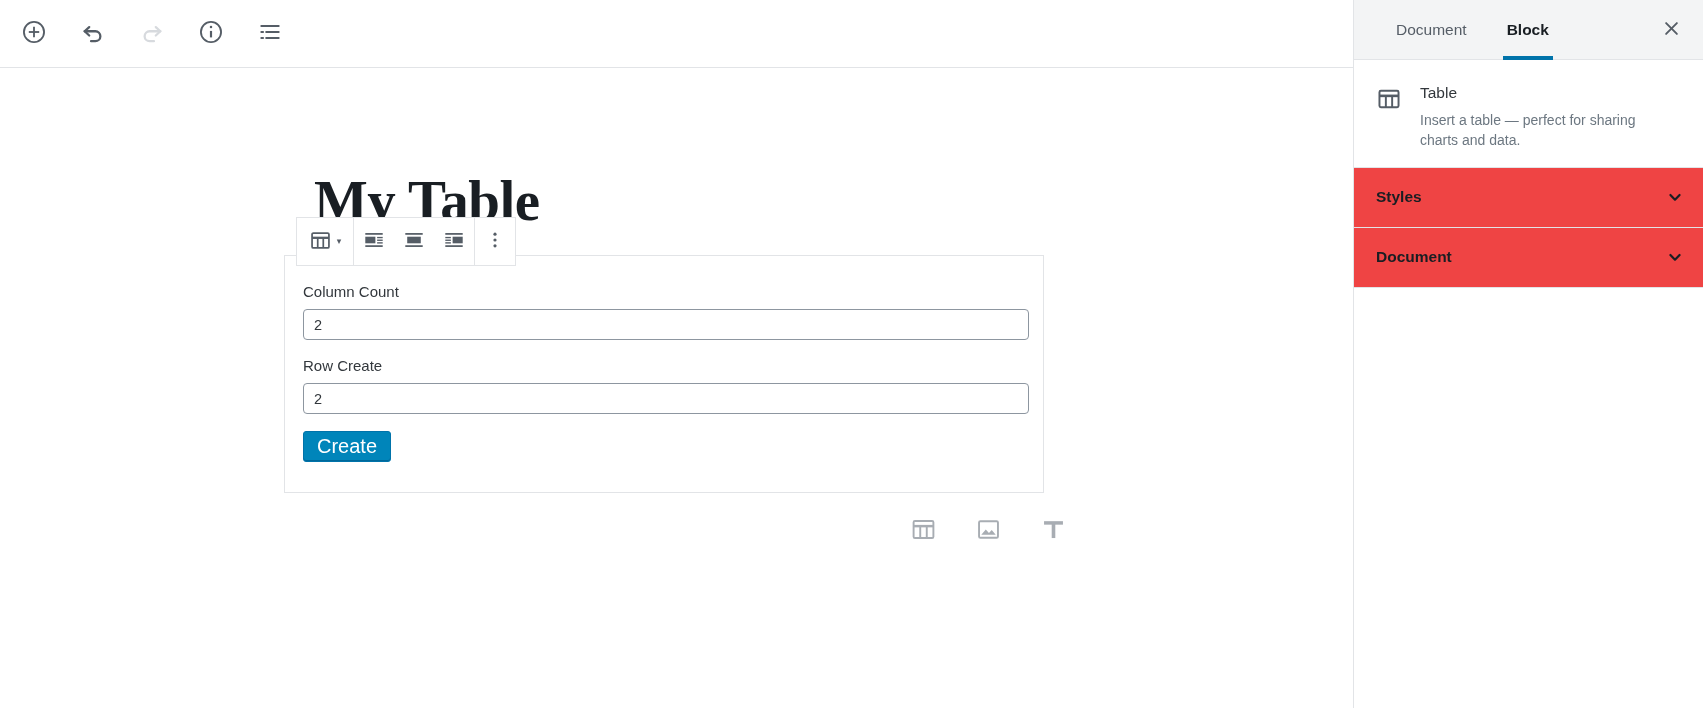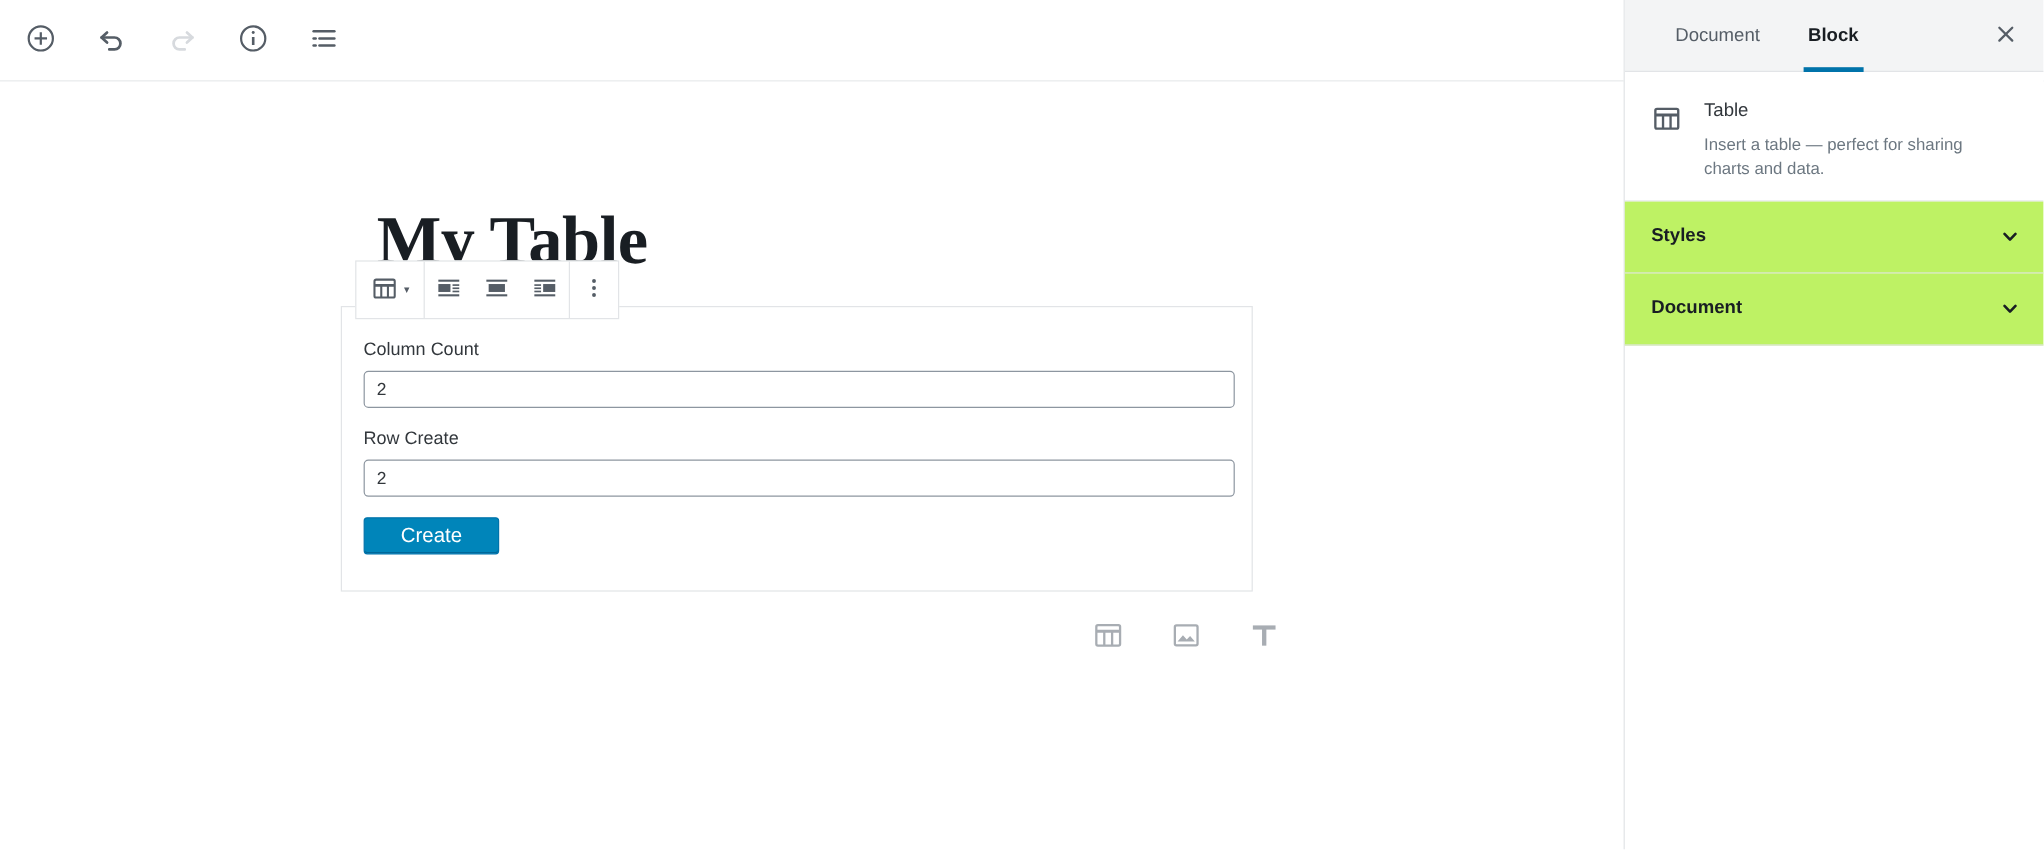--- a/index.html
+++ b/index.html
@@ -146,26 +146,26 @@
     padding: 0 10px;
     font-size: 14.5px;
     color: #32373c;
     font-family: "Liberation Sans", sans-serif;
     background: #ffffff;
     outline: none;
     margin-bottom: 17px;
   }
   .create-btn {
     height: 31px;
-    padding: 0 30px;
+    padding: 0 13px;
     background: #0085ba;
     border: 1px solid #0073aa;
     border-radius: 3px;
     color: #ffffff;
-    font-size: 17px;
+    font-size: 20px;
     font-family: "Liberation Sans", sans-serif;
     cursor: pointer;
     box-shadow: inset 0 -1px 0 #006799;
   }
 
   
   .appender-row {
     position: absolute;
     left: 905px;
     top: 445px;
@@ -262,21 +262,21 @@
     max-width: 252px;
   }
   .panel-row {
     height: 60px;
     display: flex;
     align-items: center;
     justify-content: space-between;
     padding: 0 18px 0 22px;
     border-bottom: 1px solid #e2e4e7;
     cursor: pointer;
-    background: #bef264;
+    background: #ef4444;
   }
   .panel-row-title {
     font-size: 15.5px;
     color: #191e23;
     font-weight: 600;
   }
   .panel-chevron { color: #191e23; display: flex; }
 </style>
 </head>
 <body>

